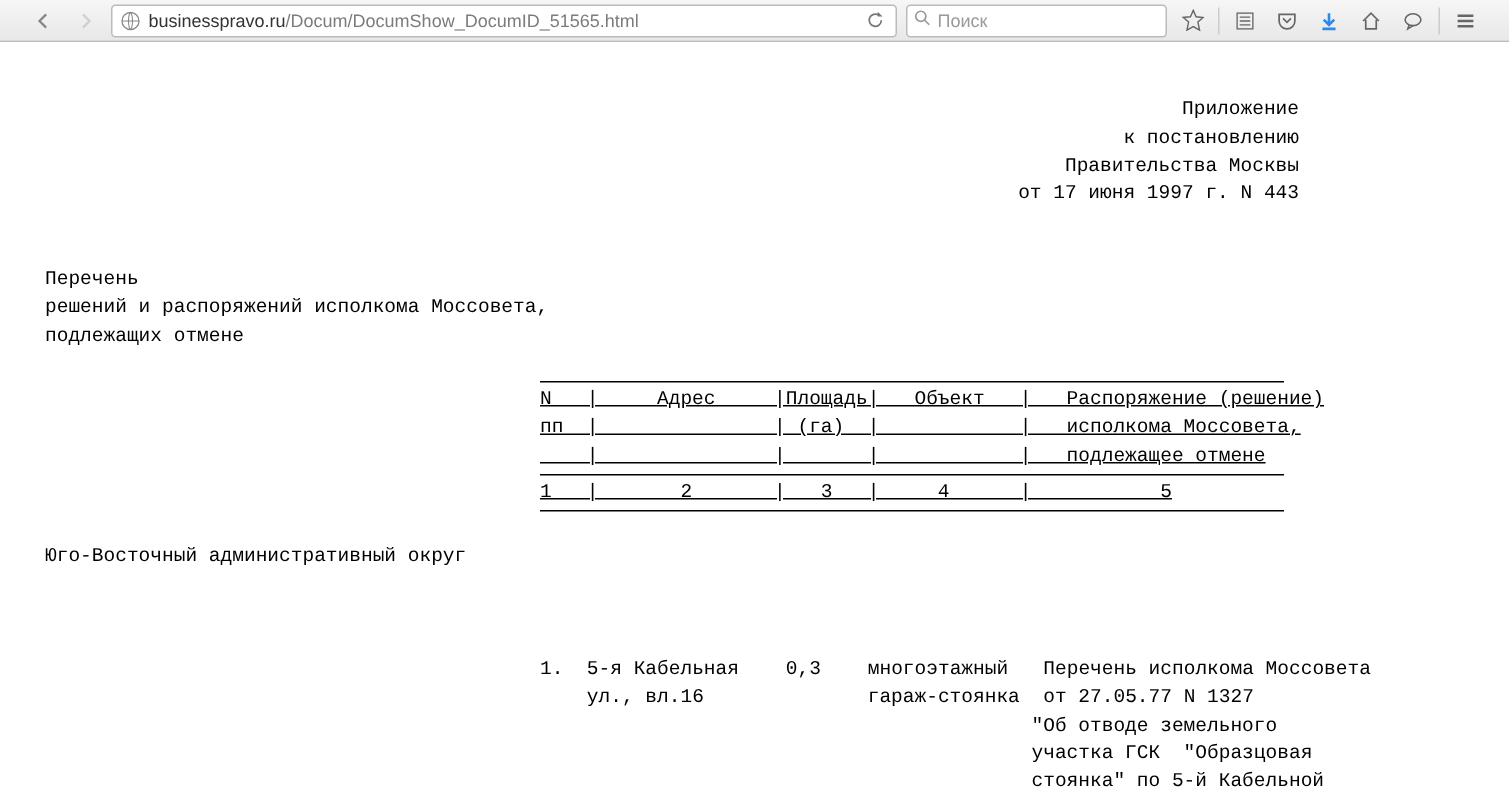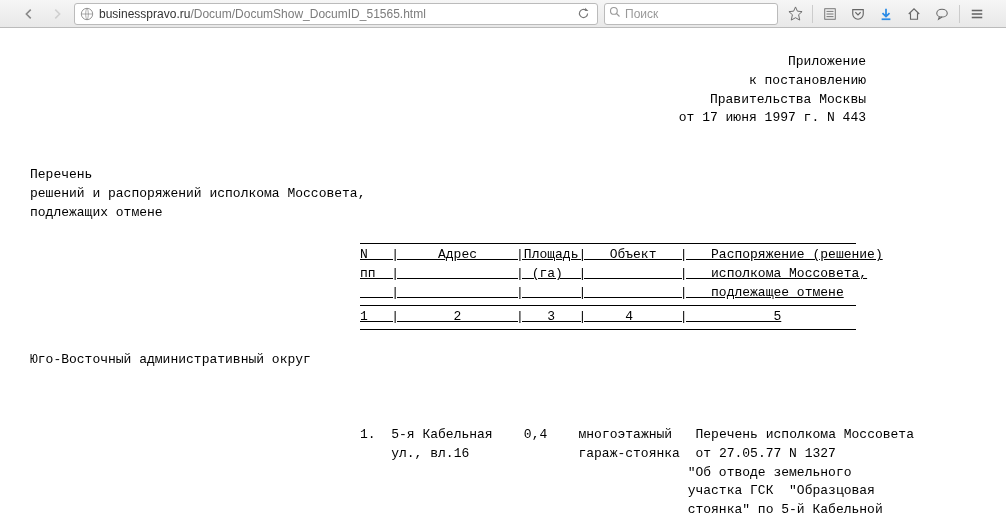--- a/index.html
+++ b/index.html
@@ -83,21 +83,21 @@
       justify-content: center;
       color: #5b5b5b;
     }
     .vdiv {
       width: 1px;
       height: 18px;
       background: #ccc;
       margin: 0 2px;
     }
     .content {
-      padding: 6px 30px;
+      padding: 17px 30px;
       font-family: "Courier New", monospace;
       font-size: 13px;
       color: #000;
       line-height: 1.45;
       white-space: pre;
       height: calc(100% - 28px);
       overflow: hidden;
     }
     .right-block { text-align: right; margin-right: 110px; }
     .center-block { text-align: left; }
@@ -204,21 +204,21 @@
 <span>решений и распоряжений исполкома Моссовета,</span>
 <span>подлежащих отмене</span></div>
 <div class="table-wrap"><hr class="hr-line"><span>N   |     Адрес     |Площадь|   Объект   |   Распоряжение (решение)</span>
 <span>пп  |               | (га)  |            |   исполкома Моссовета,</span>
 <span>    |               |       |            |   подлежащее отмене</span>
 <hr class="hr-line"><span>1   |       2       |   3   |     4      |           5</span>
 <hr class="hr-line"></div>
 <div class="center-block"><span>Юго-Восточный административный округ</span></div>
 
 <div class="data-wrap">
-<span><span>1.</span>  <span>5-я Кабельная</span>    <span>0,4</span>    <span>многоэтажный</span>   <span>Перечень исполкома Моссовета</span>
+<span><span>1.</span>  <span>5-я Кабельная</span>    <span>0,3</span>    <span>многоэтажный</span>   <span>Перечень исполкома Моссовета</span>
     <span>ул., вл.16</span>              <span>гараж-стоянка</span>  <span>от 27.05.77 N 1327</span>
                                           <span>"Об отводе земельного</span>
                                           <span>участка ГСК  "Образцовая</span>
                                           <span>стоянка" по 5-й Кабельной</span>
                                           
                                           
                                           
                                           
                                           </span>
 

